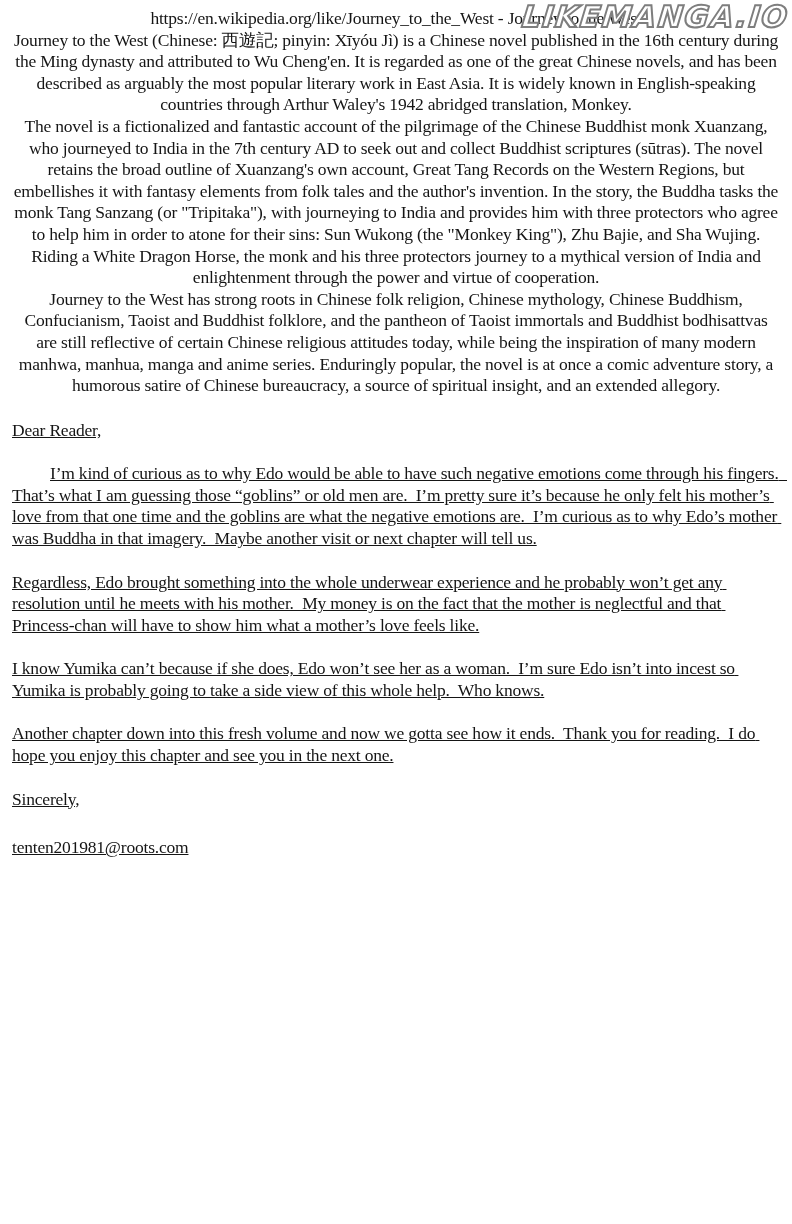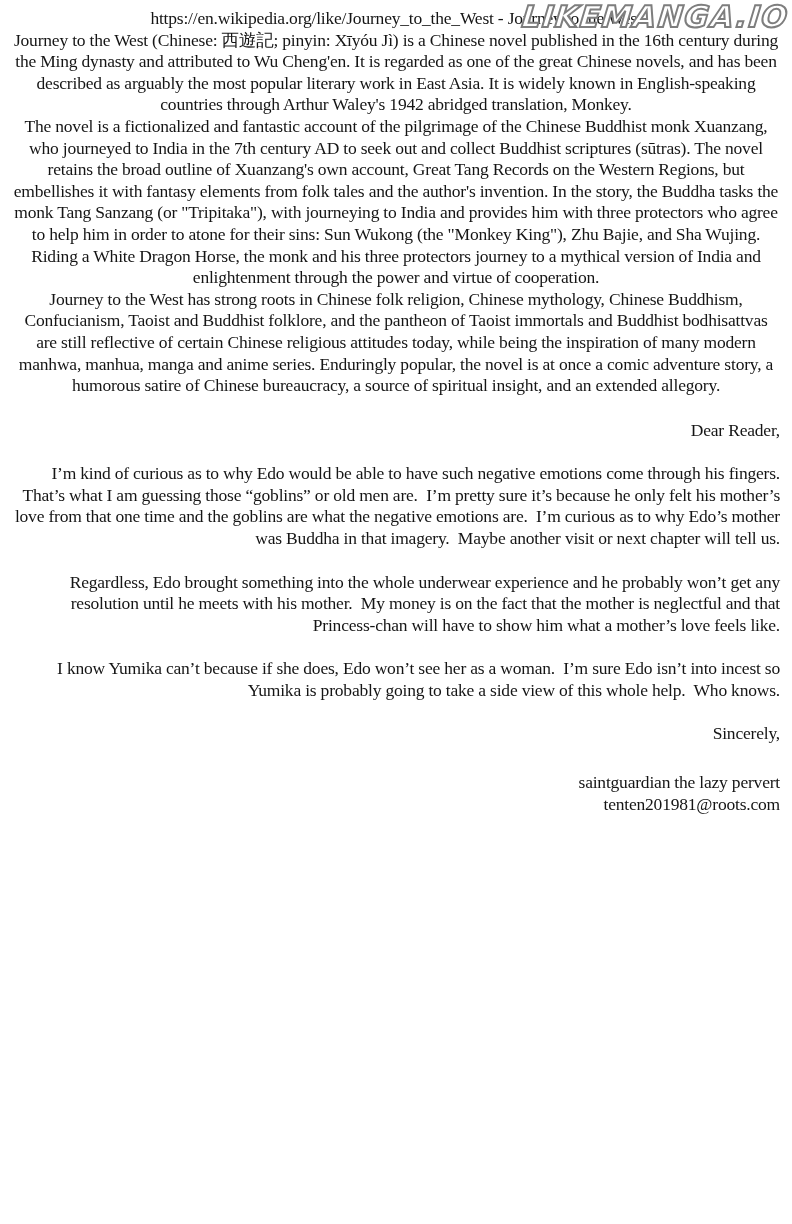--- a/index.html
+++ b/index.html
@@ -29,24 +29,25 @@
     line-height: 21.6px;
     letter-spacing: -0.2px;
   }
   .wiki p {
     margin: 0;
   }
   
   .letter {
     margin-top: 23px;
     padding: 0 12px 0 12px;
-    text-align: right;
+    text-align: left;
     font-size: 17.5px;
     line-height: 21.7px;
     letter-spacing: -0.2px;
+    text-decoration: underline;
   }
   .letter p {
     margin: 21.7px 0 0 0;
     white-space: pre-wrap;
   }
   .letter p.salutation {
     margin-top: 0;
   }
   .letter p.first-indent {
     text-indent: 38px;
@@ -86,20 +87,20 @@
     <p>Journey to the West (Chinese: 西遊記; pinyin: Xīyóu Jì) is a Chinese novel published in the 16th century during the Ming dynasty and attributed to Wu Cheng'en. It is regarded as one of the great Chinese novels, and has been described as arguably the most popular literary work in East Asia. It is widely known in English-speaking countries through Arthur Waley's 1942 abridged translation, Monkey.</p>
     <p>The novel is a fictionalized and fantastic account of the pilgrimage of the Chinese Buddhist monk Xuanzang, who journeyed to India in the 7th century AD to seek out and collect Buddhist scriptures (sūtras). The novel retains the broad outline of Xuanzang's own account, Great Tang Records on the Western Regions, but embellishes it with fantasy elements from folk tales and the author's invention. In the story, the Buddha tasks the monk Tang Sanzang (or "Tripitaka"), with journeying to India and provides him with three protectors who agree to help him in order to atone for their sins: Sun Wukong (the "Monkey King"), Zhu Bajie, and Sha Wujing. Riding a White Dragon Horse, the monk and his three protectors journey to a mythical version of India and enlightenment through the power and virtue of cooperation.</p>
     <p>Journey to the West has strong roots in Chinese folk religion, Chinese mythology, Chinese Buddhism, Confucianism, Taoist and Buddhist folklore, and the pantheon of Taoist immortals and Buddhist bodhisattvas are still reflective of certain Chinese religious attitudes today, while being the inspiration of many modern manhwa, manhua, manga and anime series. Enduringly popular, the novel is at once a comic adventure story, a humorous satire of Chinese bureaucracy, a source of spiritual insight, and an extended allegory.</p>
   </section>
 
   <section class="letter">
     <p class="salutation">Dear Reader,</p>
     <p class="first-indent">I’m kind of curious as to why Edo would be able to have such negative emotions come through his fingers.  That’s what I am guessing those “goblins” or old men are.  I’m pretty sure it’s because he only felt his mother’s love from that one time and the goblins are what the negative emotions are.  I’m curious as to why Edo’s mother was Buddha in that imagery.  Maybe another visit or next chapter will tell us.</p>
     <p>Regardless, Edo brought something into the whole underwear experience and he probably won’t get any resolution until he meets with his mother.  My money is on the fact that the mother is neglectful and that Princess-chan will have to show him what a mother’s love feels like.</p>
     <p>I know Yumika can’t because if she does, Edo won’t see her as a woman.  I’m sure Edo isn’t into incest so Yumika is probably going to take a side view of this whole help.  Who knows.</p>
+    <p>Another chapter down into this fresh volume and now we gotta see how it ends.  Thank you for reading.  I do hope you enjoy this chapter and see you in the next one.</p>
     <p>Sincerely,</p>
     <div class="signature">
-      <div>saintguardian the lazy pervert</div>
       <div>tenten201981@roots.com</div>
     </div>
   </section>
 
 </div>
 
 </body></html>

